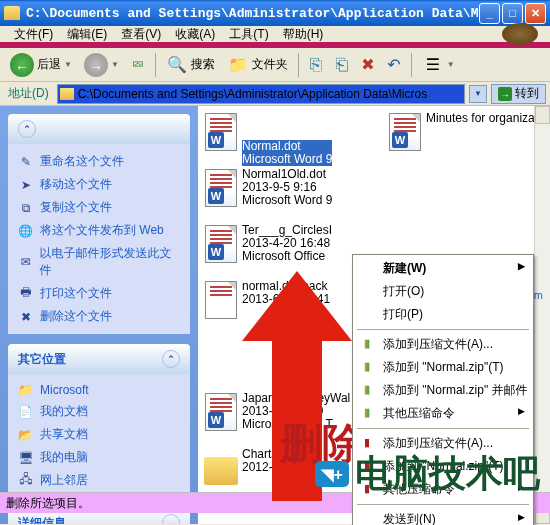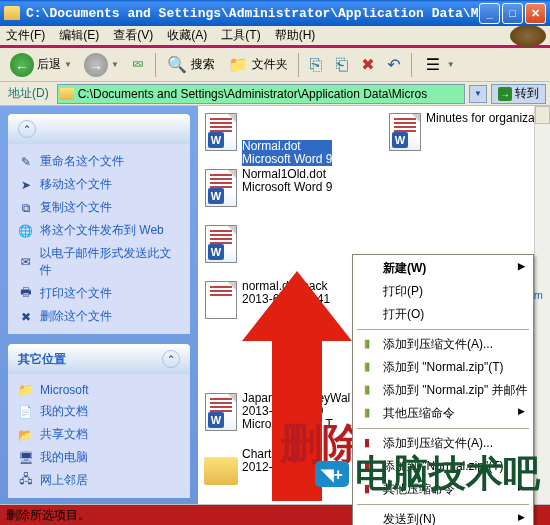--- a/index.html
+++ b/index.html
@@ -6,37 +6,37 @@
 body { width: 550px; height: 525px; overflow: hidden; position: relative; background: #ece9d8; }
 
 .titlebar { height: 26px; background: linear-gradient(#0a5bc4, #3f8cf3 8%, #0a5bc4); display: flex; align-items: center; padding: 0 4px; color: #fff; }
 .titlebar .folder-icon { width: 16px; height: 14px; background: linear-gradient(#fce37a, #e6b84a); border-radius: 2px 2px 0 0; margin-right: 6px; }
 .titlebar .title { flex: 1; font-weight: bold; font-size: 13px; font-family: "Courier New", monospace; white-space: nowrap; overflow: hidden; }
 .winbtns { display: flex; gap: 2px; }
 .winbtn { width: 21px; height: 21px; border: 1px solid #fff; border-radius: 3px; display: flex; align-items: center; justify-content: center; color: #fff; font-weight: bold; font-size: 11px; }
 .winbtn.min, .winbtn.max { background: linear-gradient(#5a9ae8, #2b6bd0); }
 .winbtn.close { background: linear-gradient(#f08262, #d44820); }
 
-.menubar { height: 22px; background: #ece9d8; border-bottom: 3px solid #be185d; display: flex; align-items: center; padding: 0 0; gap: 2px; }
+.menubar { height: 22px; background: #ece9d8; border-bottom: 6px solid #be185d; display: flex; align-items: center; padding: 0 8px; gap: 2px; }
 .menuitem { padding: 2px 6px; cursor: default; }
 .menubar .spacer { flex: 1; }
 .oval-logo { width: 36px; height: 22px; background: radial-gradient(ellipse, #8a6a3a, #5a3a0a); border-radius: 50%; margin-right: 4px; }
 
 .toolbar { height: 34px; background: #ece9d8; border-bottom: 1px solid #c0c0c0; display: flex; align-items: center; padding: 0 6px; gap: 4px; }
 .tbtn { display: flex; align-items: center; gap: 3px; padding: 2px 4px; }
 .tbtn .nav-circle { width: 24px; height: 24px; border-radius: 50%; display: flex; align-items: center; justify-content: center; color: #fff; font-size: 14px; }
 .nav-back { background: radial-gradient(#5aba5a, #2a8a2a); }
 .nav-fwd { background: radial-gradient(#c0c0c0, #909090); }
 .drop { font-size: 8px; color: #666; }
 .tbicon { width: 22px; height: 22px; display: flex; align-items: center; justify-content: center; font-size: 16px; }
 .sep { width: 1px; height: 24px; background: #aca899; margin: 0 2px; }
 
 .addrbar { height: 24px; background: #ece9d8; border-bottom: 1px solid #c0c0c0; display: flex; align-items: center; padding: 0 4px; gap: 4px; }
 .addrlabel { color: #0f766e; padding: 0 4px; }
-.addrbox { flex: 1; height: 20px; border: 1px solid #7f9db9; background: #86efac; display: flex; align-items: center; padding: 0 2px; gap: 4px; font-family: "Courier New", monospace; white-space: nowrap; overflow: hidden; }
+.addrbox { flex: 1; height: 20px; border: 1px solid #7f9db9; background: #1d4ed8; display: flex; align-items: center; padding: 0 2px; gap: 4px; font-family: "Courier New", monospace; white-space: nowrap; overflow: hidden; }
 .addrbox .mini-folder { width: 14px; height: 12px; background: linear-gradient(#fce37a, #e6b84a); }
 .addrdrop { width: 18px; height: 18px; background: #c8d8f0; border: 1px solid #7f9db9; display: flex; align-items: center; justify-content: center; font-size: 8px; color: #2a4a8a; }
 .gobtn { display: flex; align-items: center; gap: 3px; padding: 1px 6px; border: 1px solid #7f9db9; background: #c8d8f0; height: 20px; }
 .gobtn .go-arrow { width: 14px; height: 14px; background: #2a8a2a; border-radius: 2px; color: #fff; display: flex; align-items: center; justify-content: center; font-size: 10px; }
 
 .workspace { display: flex; height: 418px; position: relative; }
 
 .sidebar { width: 198px; background: linear-gradient(#7aa5e8, #6a95d8); padding: 8px; overflow: hidden; }
 .panel { margin-bottom: 10px; border-radius: 4px 4px 0 0; overflow: hidden; }
 .panel-head { background: linear-gradient(#fff, #c6d8f0); padding: 6px 10px; color: #215dc6; font-weight: bold; display: flex; align-items: center; justify-content: space-between; }
@@ -77,21 +77,21 @@
 .brand .l1 { color: #1a6ac8; font-size: 26px; font-weight: bold; font-style: italic; }
 .brand .l1 .zu { color: #e07000; }
 .brand .l2 { color: #1a6ac8; font-size: 11px; letter-spacing: 1px; }
 .brand .l3 { color: #1a6ac8; font-size: 18px; font-weight: bold; }
 .brand .l3 .w { font-style: italic; }
 
 .footer-brand { position: absolute; right: 10px; bottom: 26px; z-index: 30; display: flex; align-items: center; gap: 6px; font-family: "Microsoft YaHei", sans-serif; pointer-events: none; }
 .footer-brand .fb-icon { width: 34px; height: 26px; border-radius: 5px; background: #1a8ac8; color: #fff; display: flex; align-items: center; justify-content: center; font-size: 16px; font-weight: bold; }
 .footer-brand .fb-text { color: #14532d; font-size: 37px; font-weight: bold; }
 
-.statusbar { height: 21px; border-top: 1px solid #c0c0c0; background: #b91c1c; display: flex; align-items: center; padding: 0 6px; position: absolute; bottom: 0; left: 0; right: 0; }
+.statusbar { height: 21px; border-top: 1px solid #c0c0c0; background: #f0abfc; display: flex; align-items: center; padding: 0 6px; position: absolute; bottom: 12px; left: 0; right: 0; }
 
 .scroll-v { position: absolute; right: 0; top: 0; bottom: 0; width: 16px; background: #f0f0ea; border-left: 1px solid #d4d0c8; }
 .scroll-v::before, .scroll-v::after { content: ""; position: absolute; left: 0; right: 0; height: 16px; background: #ece9d8; border: 1px solid #c0c0c0; }
 .scroll-v::before { top: 0; } .scroll-v::after { bottom: 0; }
 </style>
 </head>
 <body>
 
 <div class="titlebar">
   <div class="folder-icon"></div>
@@ -276,34 +276,40 @@
                 <i></i>
                 <i></i>
                 <i></i>
                 <i></i>
               </div>
               <div class="w">W</div>
             </div>
           </div>
           <div class="fmeta">
             <div>Normal1Old.dot</div>
+            <div>2013-9-5 9:16</div>
             <div>Microsoft Word 9</div>
           </div>
         </div>
         <div class="fitem" style="top: 118px; left: 6px;">
           <div class="ficon">
             <div class="doc-icon doc-w">
               <div class="doc-lines">
                 <i></i>
                 <i></i>
                 <i></i>
                 <i></i>
               </div>
               <div class="w">W</div>
             </div>
+          </div>
+          <div class="fmeta">
+            <div>Ter___g_CirclesI</div>
+            <div>2013-4-20 16:48</div>
+            <div>Microsoft Office</div>
           </div>
         </div>
         <div class="fitem" style="top: 174px; left: 6px;">
           <div class="ficon">
             <div class="doc-icon">
               <div class="doc-lines">
                 <i></i>
                 <i></i>
                 <i></i>
               </div>
@@ -342,22 +348,22 @@
             <div>2012-2-3 16:27</div>
             <div></div>
           </div>
         </div>
       </div>
     <div class="scroll-v"></div>
   </div>
 
   <div class="context-menu" id="ctxmenu">
       <div class="cm-row" style="font-weight: bold;"><span>新建(W)</span><span class="arr">▶</span></div>
+      <div class="cm-row"><span>打开(O)</span></div>
       <div class="cm-row"><span>打印(P)</span></div>
-      <div class="cm-row"><span>打开(O)</span></div>
       <div class="cm-sep"></div>
       <div class="cm-row"><span class="cicon archive-multi">▮</span><span>添加到压缩文件(A)...</span></div>
       <div class="cm-row"><span class="cicon archive-multi">▮</span><span>添加到 "Normal.zip"(T)</span></div>
       <div class="cm-row"><span class="cicon archive-multi">▮</span><span>添加到 "Normal.zip" 并邮件</span></div>
       <div class="cm-row"><span class="cicon archive-multi">▮</span><span>其他压缩命令</span><span class="arr">▶</span></div>
       <div class="cm-sep"></div>
       <div class="cm-row"><span class="cicon archive-red">▮</span><span>添加到压缩文件(A)...</span></div>
       <div class="cm-row"><span class="cicon archive-red">▮</span><span>添加到 "Normal.zip"(T)</span></div>
       <div class="cm-row"><span class="cicon archive-red">▮</span><span>其他压缩命令</span><span class="arr">▶</span></div>
       <div class="cm-sep"></div>

